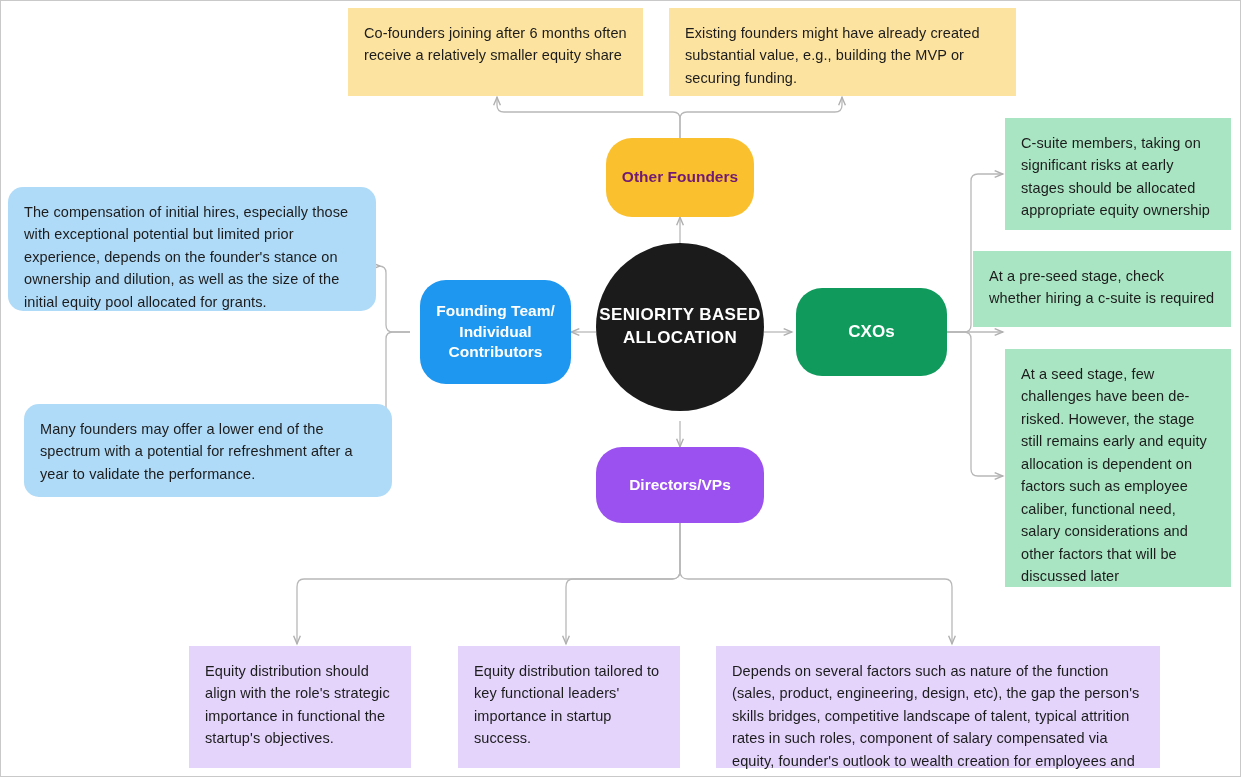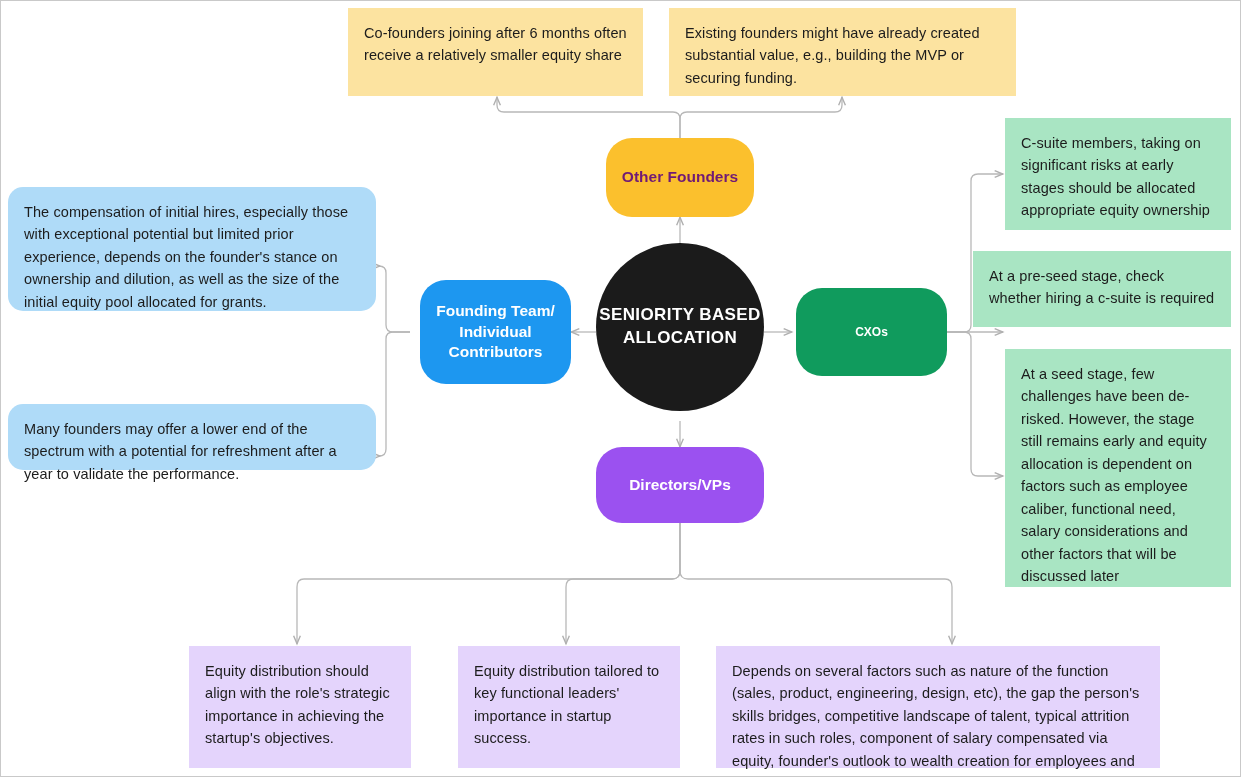--- a/index.html
+++ b/index.html
@@ -58,21 +58,21 @@
   }
   .node.hub {
     border-radius: 50%;
     background: #1B1B1B;
     font-size: 17px;
     letter-spacing: 0.4px;
   }
   .node.rounded { border-radius: 26px; }
   .node.founders   { background: #FBC02D; color: #701a75; font-size: 15.5px; }
   .node.team       { background: #1D97F0; font-size: 15.5px; }
-  .node.cxos       { background: #109B5D; font-size: 12px; text-align: right; }
+  .node.cxos       { background: #109B5D; font-size: 17px; text-align: right; }
   .node.directors  { background: #9B51F0; font-size: 15.5px; }
 </style>
 </head>
 <body>
 
 <div id="canvas">
 
   <svg id="wires" viewBox="0 0 1241 777" xmlns="http://www.w3.org/2000/svg">
     <defs>
       <marker id="arw" markerWidth="9" markerHeight="9" refX="7.4" refY="3.2" orient="auto" markerUnits="strokeWidth">
@@ -104,29 +104,29 @@
       <path d="M679,522 L679,570 Q679,578 687,578 L944,578 Q951,578 951,586 L951,643"></path>
     </g>
   </svg>
 
   <div class="note yellow" style="left:347px; top:7px; width:295px; height:88px;">Co-founders joining after 6 months often receive a relatively smaller equity share</div>
 
   <div class="note yellow" style="left:668px; top:7px; width:347px; height:88px;">Existing founders might have already created substantial value, e.g., building the MVP or securing funding.</div>
 
   <div class="note blue" style="left:7px; top:186px; width:368px; height:124px;">The compensation of initial hires, especially those with exceptional potential but limited prior experience, depends on the founder's stance on ownership and dilution, as well as the size of the initial equity pool allocated for grants.</div>
 
-  <div class="note blue" style="left:7px; top:403px; width:368px; height:66px;">Many founders may offer a lower end of the spectrum with a potential for refreshment after a year to validate the performance.</div>
+  <div class="note blue" style="left:23px; top:403px; width:368px; height:93px;">Many founders may offer a lower end of the spectrum with a potential for refreshment after a year to validate the performance.</div>
 
   <div class="note green" style="left:1004px; top:117px; width:226px; height:112px;">C-suite members, taking on significant risks at early stages should be allocated appropriate equity ownership</div>
 
   <div class="note green" style="left:972px; top:250px; width:258px; height:76px;">At a pre-seed stage, check whether hiring a c-suite is required</div>
 
   <div class="note green" style="left:1004px; top:348px; width:226px; height:238px;">At a seed stage, few challenges have been de-risked. However, the stage still remains early and equity allocation is dependent on factors such as employee caliber, functional need, salary considerations and other factors that will be discussed later</div>
 
-  <div class="note purple" style="left:188px; top:645px; width:222px; height:122px;"> Equity distribution should align with the role's strategic importance in achieving the startup's objectives.</div>
+  <div class="note purple" style="left:188px; top:645px; width:222px; height:122px;"> Equity distribution should align with the role's strategic importance in functional the startup's objectives.</div>
 
   <div class="note purple" style="left:457px; top:645px; width:222px; height:122px;">Equity distribution tailored to key functional leaders' importance in startup success.</div>
 
   <div class="note purple" style="left:715px; top:645px; width:444px; height:122px;">Depends on several factors such as nature of the function (sales, product, engineering, design, etc), the gap the person's skills bridges, competitive landscape of talent, typical attrition rates in such roles, component of salary compensated via equity, founder's outlook to wealth creation for employees and others.</div>
 
   <div class="node rounded founders" style="left:605px; top:137px; width:148px; height:79px;">Other Founders</div>
 
   <div class="node hub" style="left:595px; top:242px; width:168px; height:168px;">SENIORITY
 BASED
 ALLOCATION</div>

